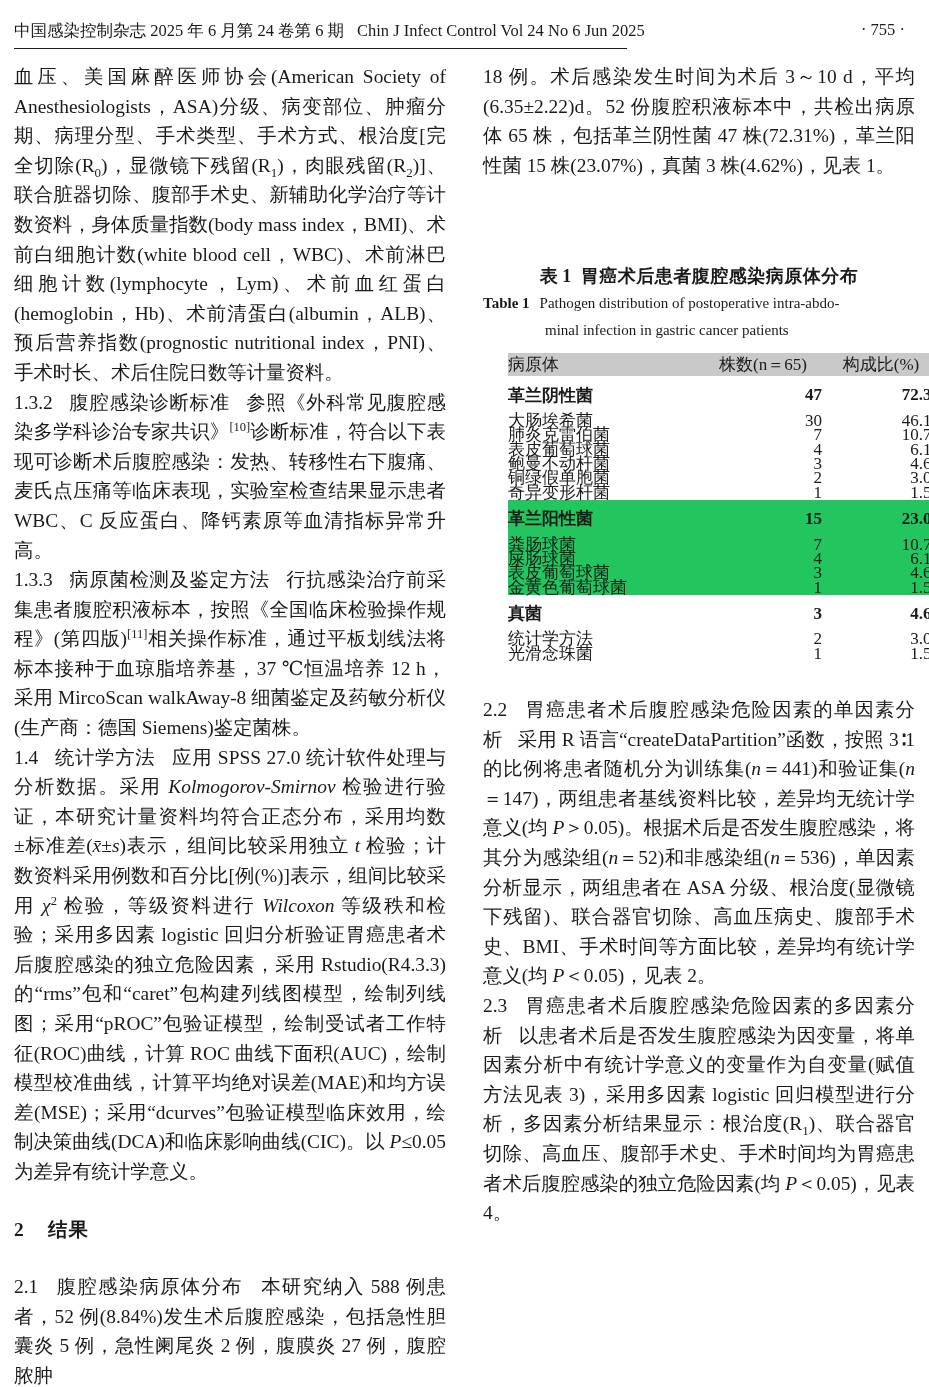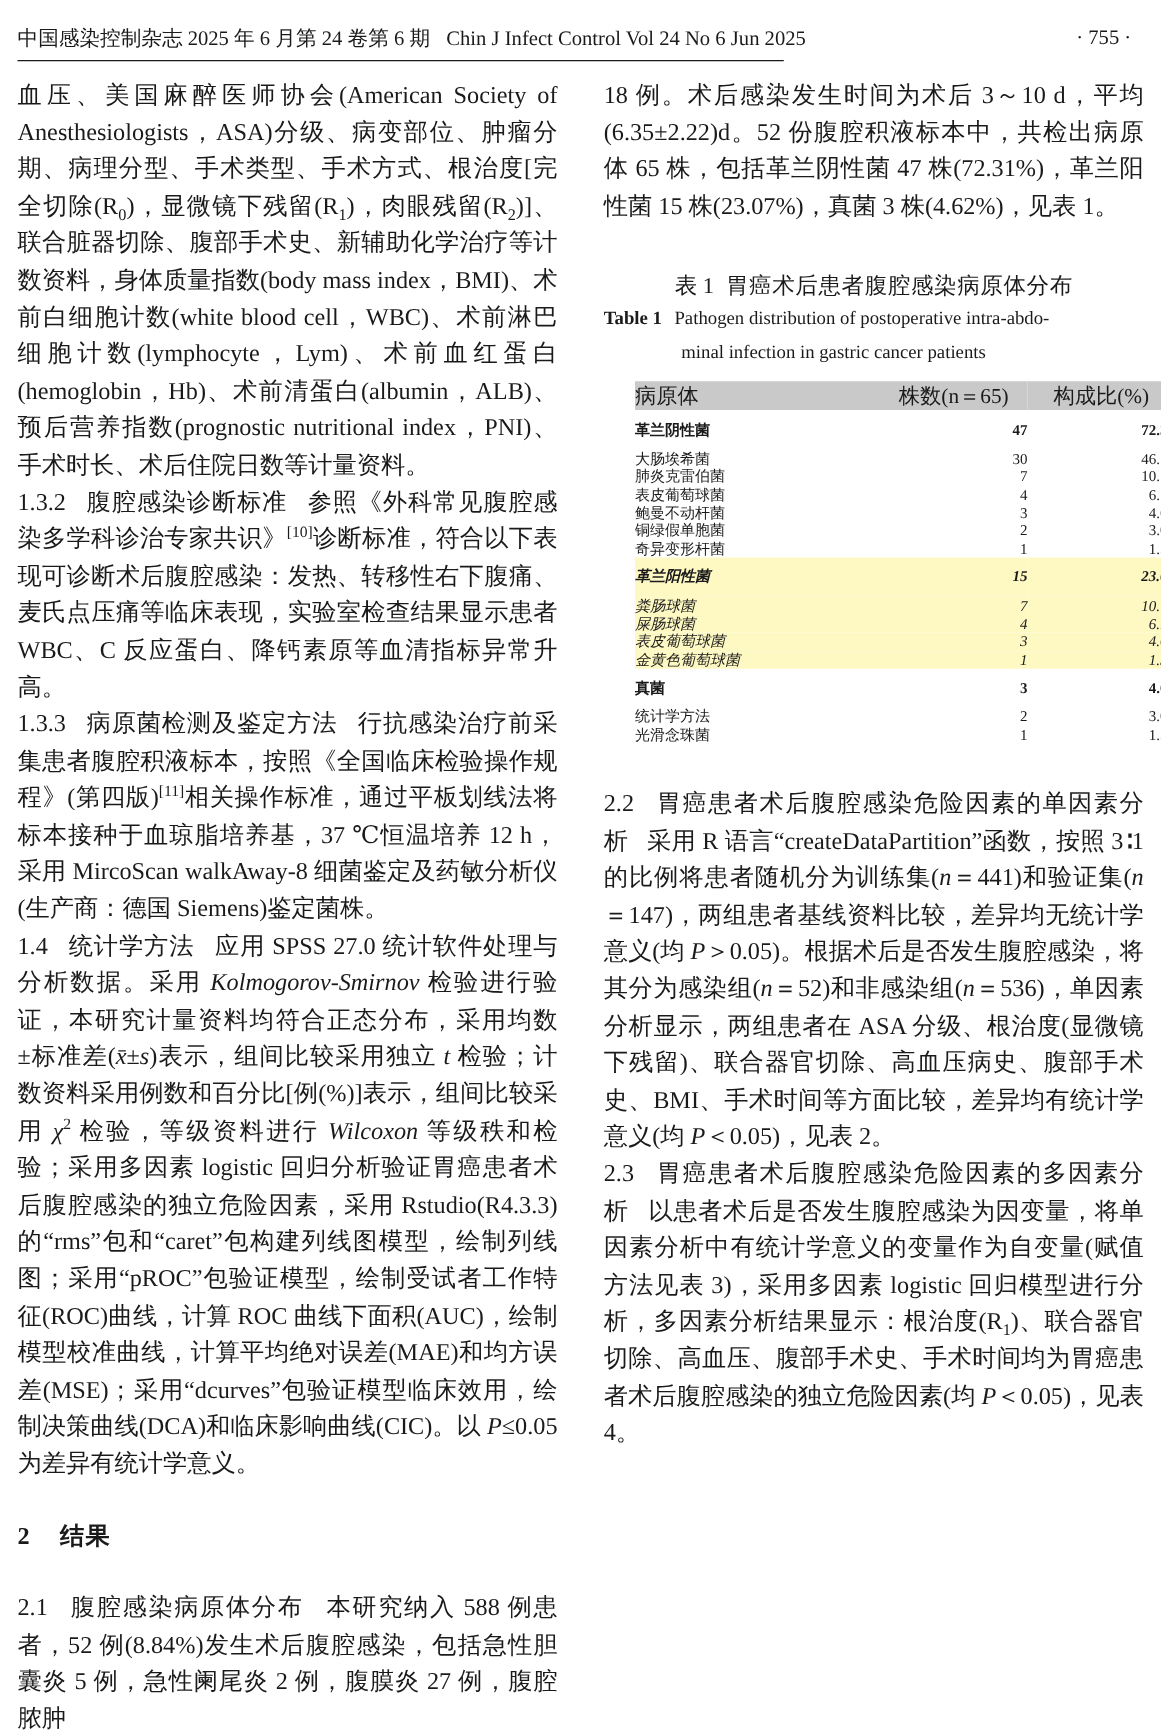--- a/index.html
+++ b/index.html
@@ -104,22 +104,23 @@
   .sub { font-size: 13px; vertical-align: sub; line-height: 0; }
 
   
   .tbl-wrap {
     margin: 0;
   }
   .tbl-cap-cn {
     text-align: center;
     font-size: 18px;
     line-height: 28px;
-    font-weight: normal;
+    font-weight: bold;
     letter-spacing: 0.5px;
+    margin-top: 48px;
   }
   .tbl-cap-cn .capnum { padding: 0 9px 0 4px; }
   .tbl-cap-en {
     font-size: 15px;
     line-height: 27px;
     text-align: justify;
     text-justify: inter-word;
     padding-left: 0;
   }
   .tbl-cap-en .lbl { font-weight: bold; padding-right: 10px; }
@@ -142,31 +143,31 @@
     border-bottom: 1.6px solid #1a1a1a;
     font-size: 17px;
     padding: 6px 0 7px 0;
     text-align: center;
     font-weight: normal;
   }
   .brule td { border-bottom: 2.2px solid #1a1a1a; }
 
   table.data tr.row td {
     padding: 7.2px 0 7.2px 0;
-    font-size: 12px;
+    font-size: 17px;
     vertical-align: middle;
   }
   td.c-name  { width: 196px; text-align: left; }
   td.c-count { width: 118px; text-align: center; }
   td.c-pct   { width: 118px; text-align: center; }
   tr.grp td.c-name  { padding-left: 20px; font-weight: bold; }
   tr.grp td.c-count { font-weight: bold; }
   tr.grp td.c-pct   { font-weight: bold; }
   tr.sub td.c-name  { padding-left: 42px; font-weight: normal; }
-  tr.shade td { background: #fef9c3; font-style: italic; }
+  tr.shade td { background: #22c55e; }
 
   
   td.c-pct { padding-right: 18px; text-align: right; }
   td.c-count { padding-right: 30px; text-align: right; }
 </style>
 </head>
 <body>
 
 <div class="page">
 

